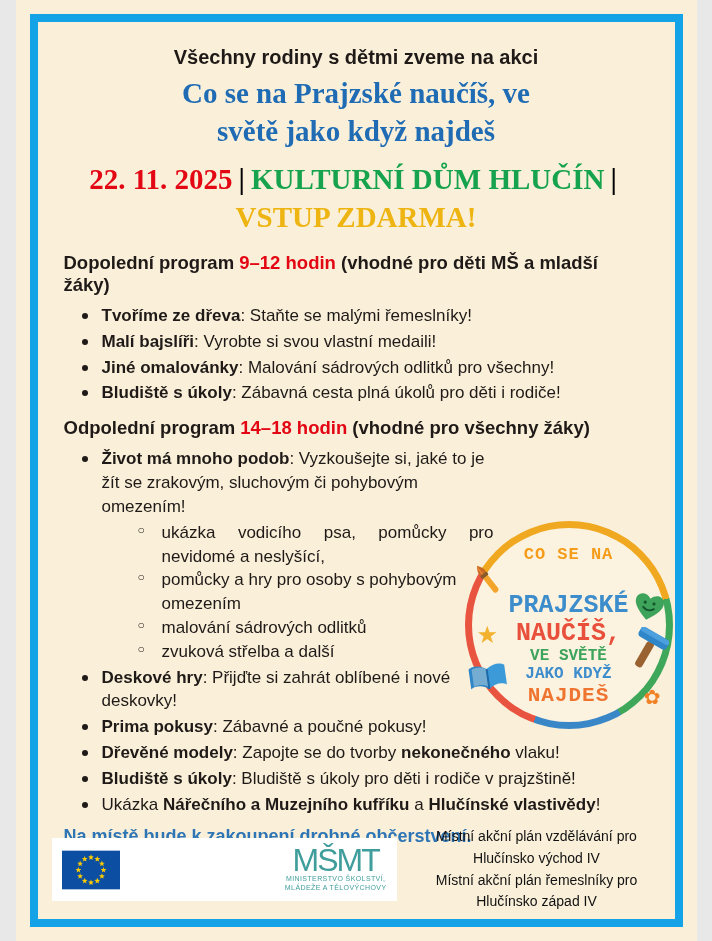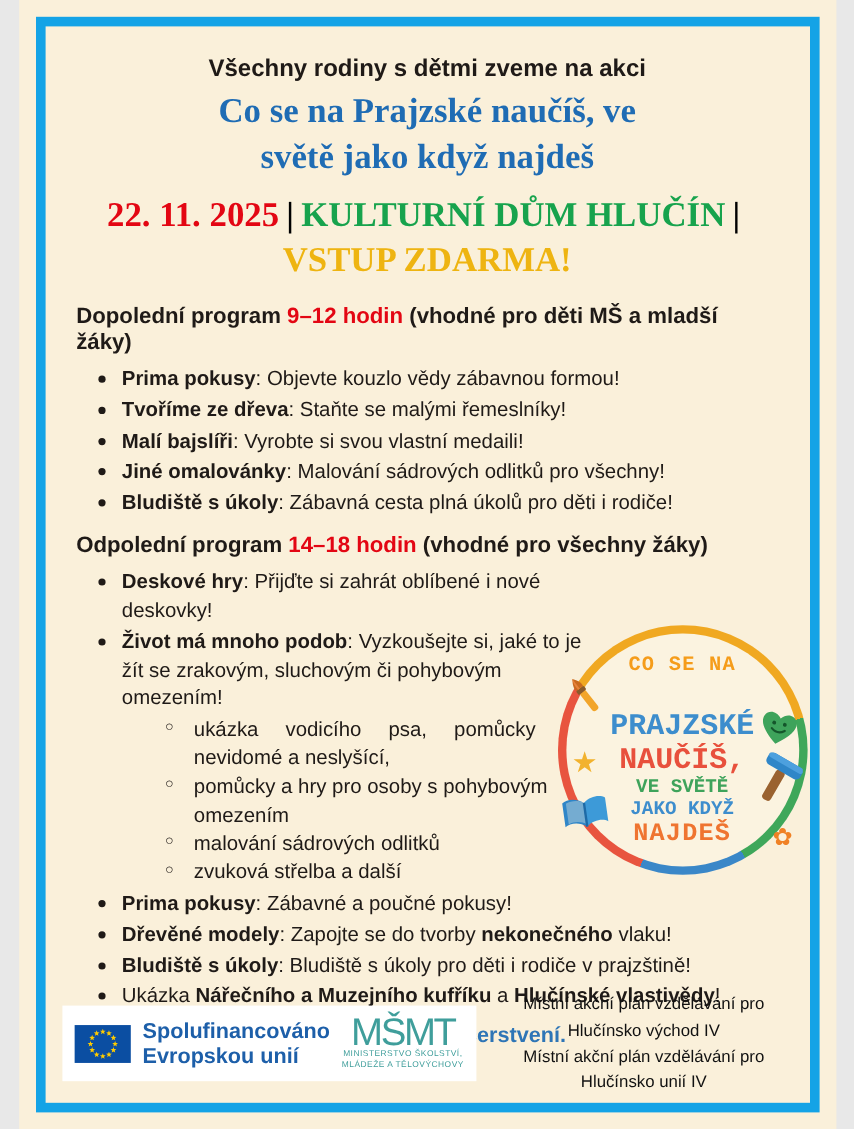--- a/index.html
+++ b/index.html
@@ -105,38 +105,37 @@
   <h1 class="title"><span>Co se na Prajzské naučíš, ve</span><br><span>světě jako když najdeš</span></h1>
 
   <div class="event-line">
     <span class="date">22. 11. 2025</span><span class="sep">|</span><span class="venue">KULTURNÍ DŮM HLUČÍN</span><span class="sep">|</span>
   </div>
   <div class="admission">VSTUP ZDARMA!</div>
 
   <section class="section morning">
     <h3><span>Dopolední program </span><span class="red">9–12 hodin</span><span> (vhodné pro děti MŠ a mladší žáky)</span></h3>
     <ul class="bullets">
-        <li><span class="b">Prima pokusy</span><span>: Objevte kouzlo vědy zábavnou formou!</span></li>
         <li><span class="b">Tvoříme ze dřeva</span><span>: Staňte se malými řemeslníky!</span></li>
         <li><span class="b">Malí bajslíři</span><span>: Vyrobte si svou vlastní medaili!</span></li>
         <li><span class="b">Jiné omalovánky</span><span>: Malování sádrových odlitků pro všechny!</span></li>
         <li><span class="b">Bludiště s úkoly</span><span>: Zábavná cesta plná úkolů pro děti i rodiče!</span></li>
       </ul>
   </section>
 
   <section class="section afternoon">
     <h3><span>Odpolední program </span><span class="red">14–18 hodin</span><span> (vhodné pro všechny žáky)</span></h3>
     <ul class="bullets">
-        <li class="narrow"><span class="b">Deskové hry</span><span>: Přijďte si zahrát oblíbené i nové deskovky!</span></li>
         <li class="narrow"><span class="b">Život má mnoho podob</span><span>: Vyzkoušejte si, jaké to je žít se zrakovým, sluchovým či pohybovým omezením!</span><ul class="subs">
             <li class="justify"><span>ukázka vodicího psa, pomůcky pro nevidomé a neslyšící,</span></li>
             <li><span>pomůcky a hry pro osoby s pohybovým omezením</span></li>
             <li><span>malování sádrových odlitků</span></li>
             <li><span>zvuková střelba a další</span></li>
           </ul></li>
+        <li class="narrow"><span class="b">Deskové hry</span><span>: Přijďte si zahrát oblíbené i nové deskovky!</span></li>
         <li><span class="b">Prima pokusy</span><span>: Zábavné a poučné pokusy!</span></li>
         <li><span class="b">Dřevěné modely</span><span>: Zapojte se do tvorby </span><span class="b">nekonečného</span><span> vlaku!</span></li>
         <li><span class="b">Bludiště s úkoly</span><span>: Bludiště s úkoly pro děti i rodiče v prajzštině!</span></li>
         <li><span>Ukázka </span><span class="b">Nářečního a Muzejního kufříku</span><span> a </span><span class="b">Hlučínské vlastivědy</span><span>!</span></li>
       </ul>
   </section>
 
   <p class="note">Na místě bude k zakoupení drobné občerstvení.</p>
 
   <div class="logo">
@@ -198,24 +197,23 @@
           <use href="#st" x="43" y="20"></use>
         <use href="#st" x="41.26" y="26.5"></use>
           <use href="#st" x="36.5" y="31.26"></use>
         <use href="#st" x="30" y="33"></use>
           <use href="#st" x="23.5" y="31.26"></use>
         <use href="#st" x="18.74" y="26.5"></use>
           <use href="#st" x="17" y="20"></use>
         <use href="#st" x="18.74" y="13.5"></use>
           <use href="#st" x="23.5" y="8.74"></use>
       </svg>
-      <div class="eu-text"><span>Spolufinancováno</span><br><span>Evropskou unií</span></div>
       <div class="msmt">
         <div class="msmt-mono">MŠMT</div>
         <div class="msmt-sub"><span>MINISTERSTVO ŠKOLSTVÍ,</span><br><span>MLÁDEŽE A TĚLOVÝCHOVY</span></div>
       </div>
     </div>
     <div class="map-text">
       <div>Místní akční plán vzdělávání pro Hlučínsko východ IV</div>
-      <div>Místní akční plán vzdělávání pro Hlučínsko unií IV</div>
+      <div>Místní akční plán řemeslníky pro Hlučínsko západ IV</div>
     </div>
   </footer>
 </div>
 
 </body></html>

